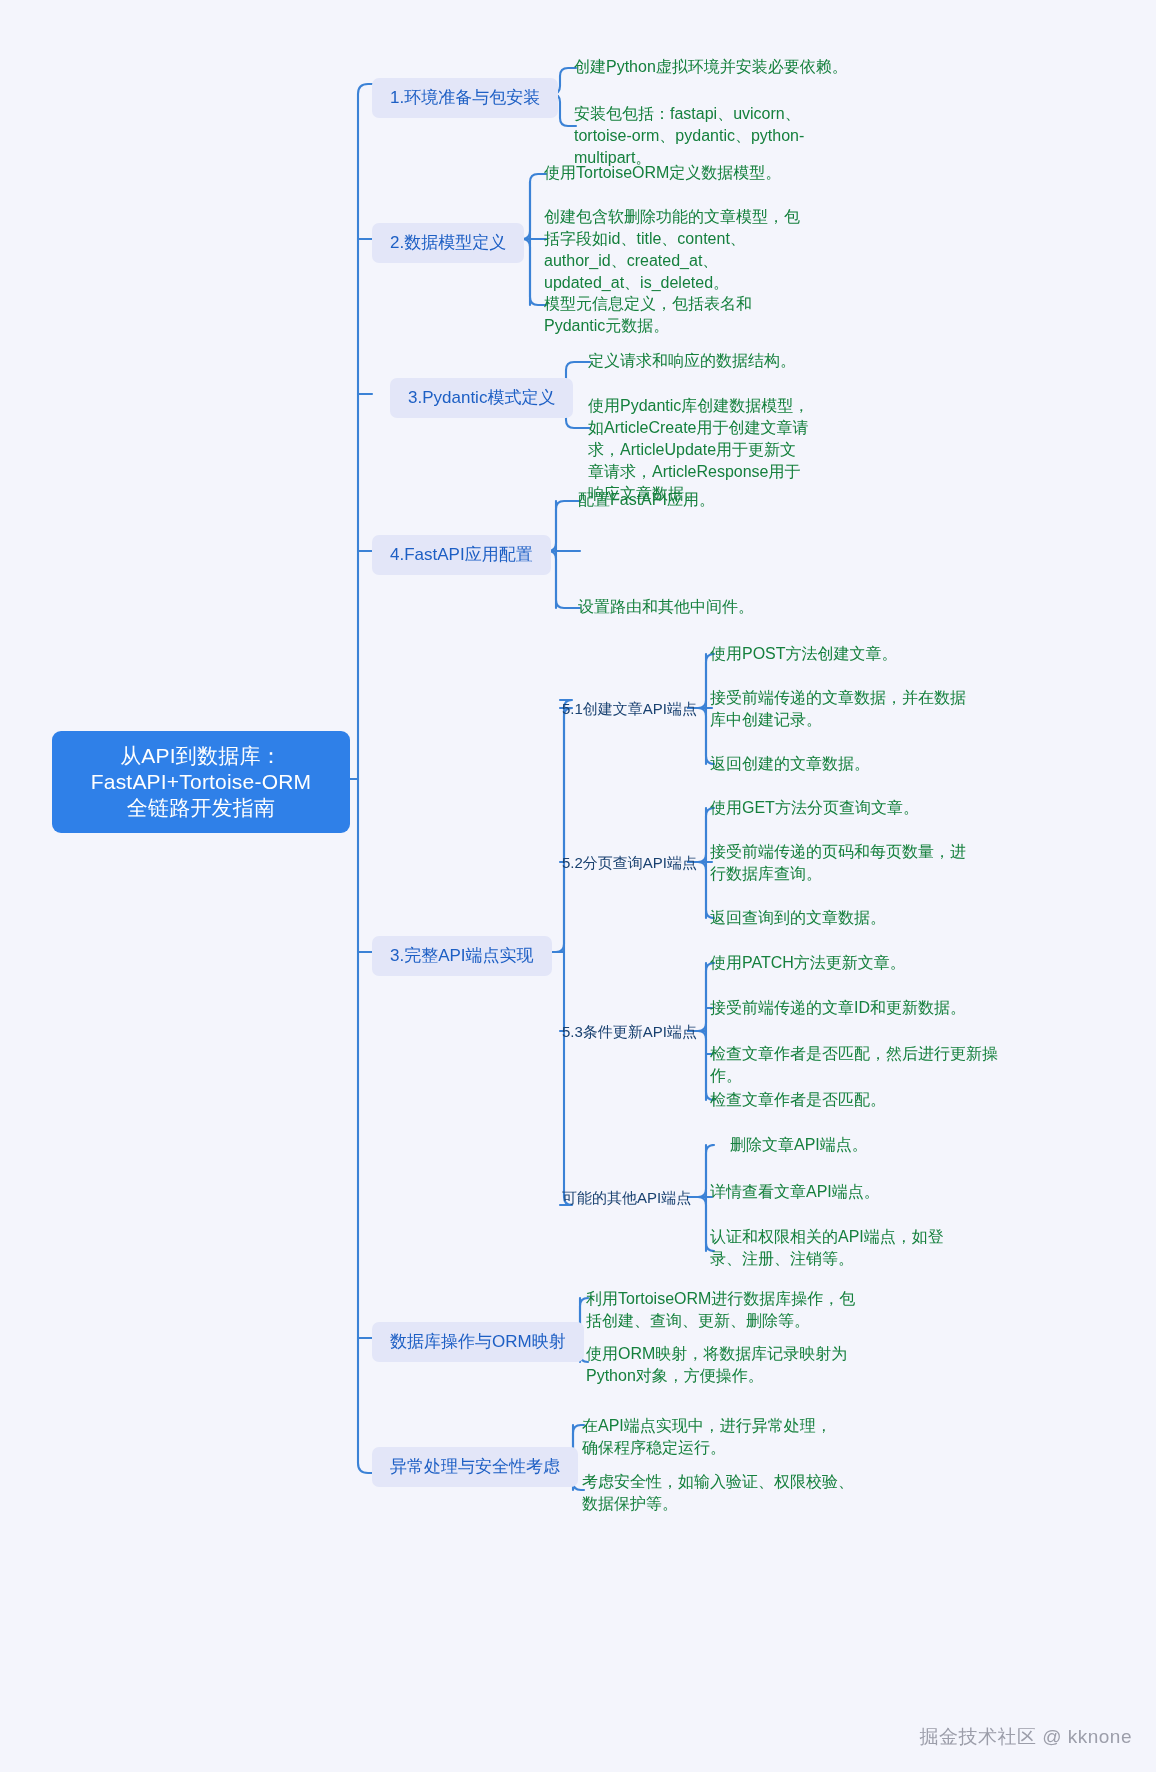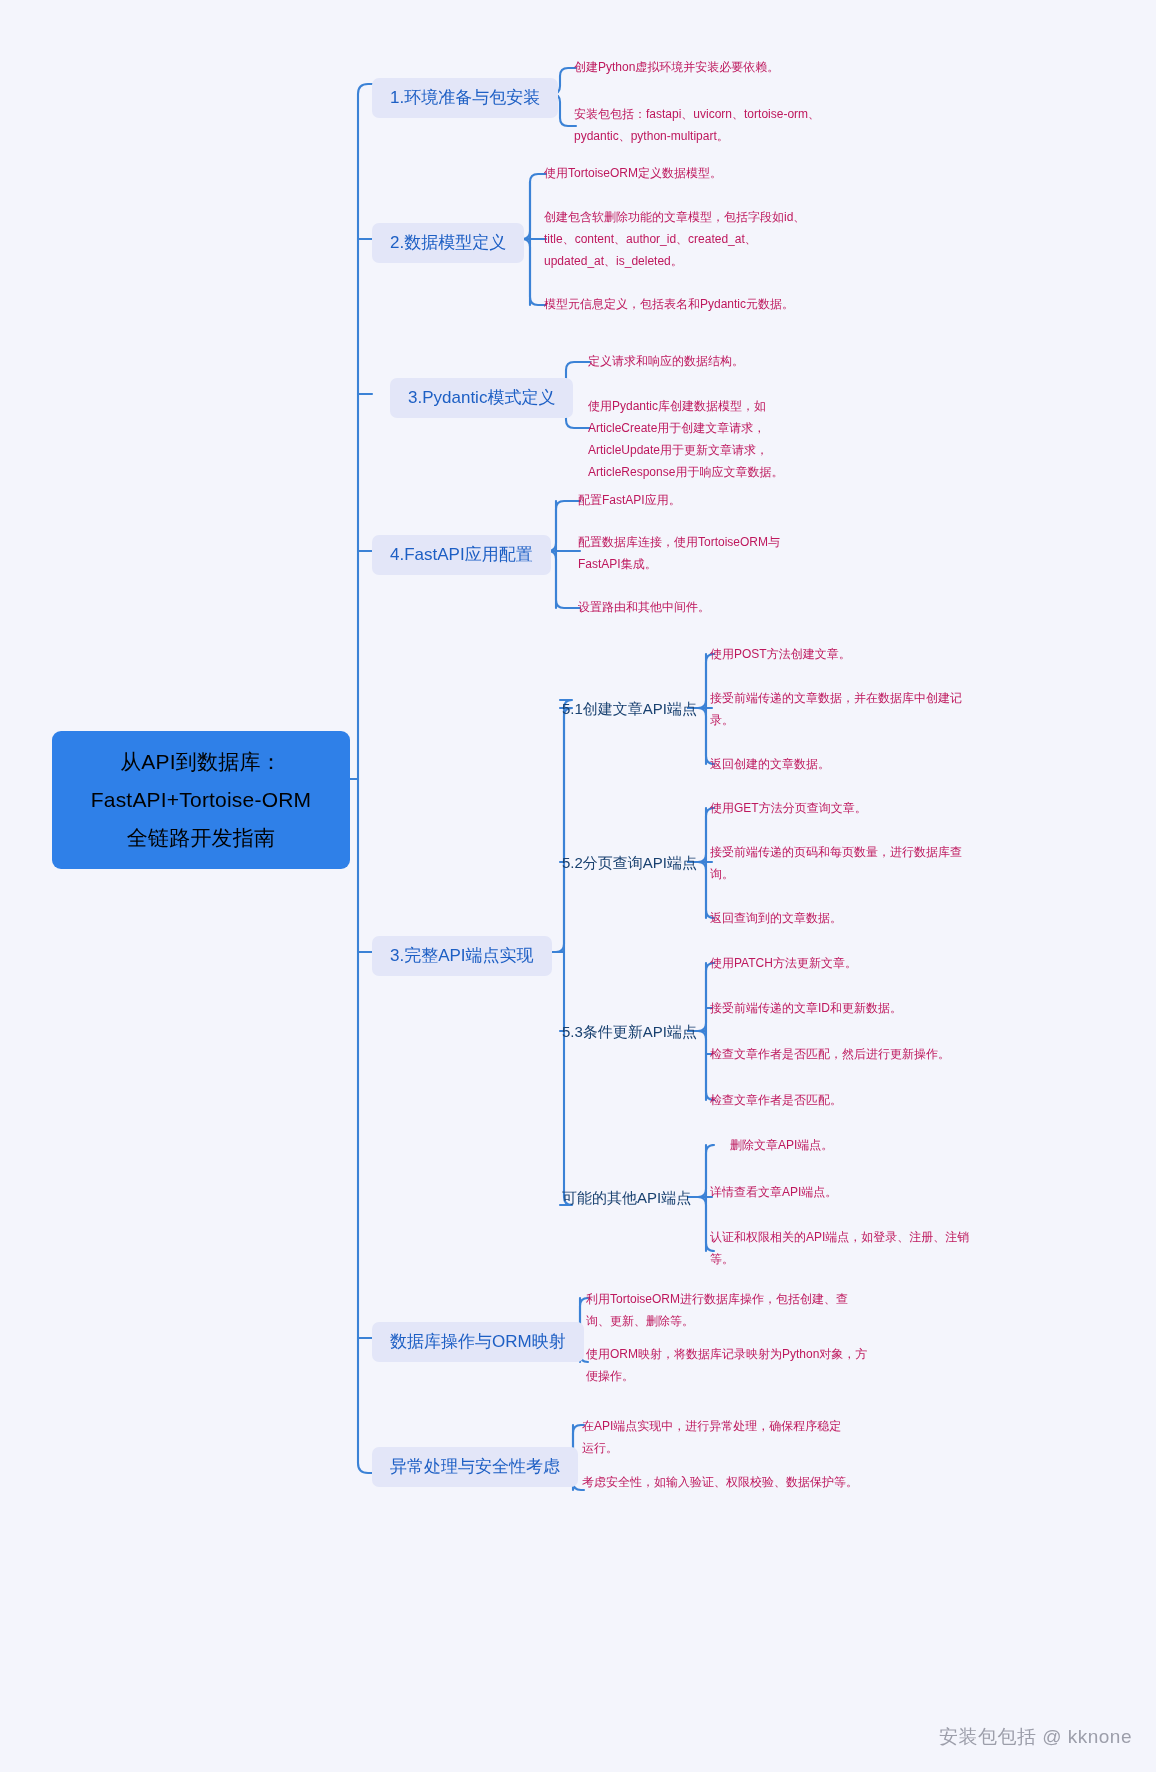--- a/index.html
+++ b/index.html
@@ -31,25 +31,25 @@
   }
 
   .node {
     position: absolute;
     box-sizing: border-box;
   }
 
   
   .root {
     background: #2f80e8;
-    color: #000000;
+    color: #ffffff;
     border-radius: 9px;
     text-align: center;
     font-size: 21px;
-    line-height: 38px;
+    line-height: 26px;
     padding: 12px 29px;
     letter-spacing: 0.2px;
   }
 
   
   .lvl1 {
     background: #e3e6f8;
     color: #1d5fc4;
     border-radius: 7px;
     font-size: 17px;
@@ -61,22 +61,22 @@
   
   .lvl2 {
     color: #18406f;
     font-size: 15px;
     line-height: 21px;
     white-space: nowrap;
   }
 
   
   .leaf {
-    color: #be185d;
-    font-size: 12px;
+    color: #15803d;
+    font-size: 16px;
     line-height: 22px;
   }
 
   .watermark {
     position: absolute;
     right: 24px;
     bottom: 22px;
     color: #8d8f9c;
     font-size: 19px;
     letter-spacing: 0.5px;
@@ -203,23 +203,20 @@
   <div class="node leaf" style="left:588px; top:395px; width:222px;">
     <span>使用Pydantic库创建数据模型，如ArticleCreate用于创建文章请求，ArticleUpdate用于更新文章请求，ArticleResponse用于响应文章数据。</span>
   </div>
 
   <div class="node lvl1" style="left:372px; top:535px;">
     <span>4.FastAPI应用配置</span>
   </div>
   <div class="node leaf" style="left:578px; top:489px; width:300px;">
     <span>配置FastAPI应用。</span>
   </div>
-  <div class="node leaf" style="left:578px; top:531px; width:240px;">
-    <span>配置数据库连接，使用TortoiseORM与FastAPI集成。</span>
-  </div>
   <div class="node leaf" style="left:578px; top:596px; width:300px;">
     <span>设置路由和其他中间件。</span>
   </div>
 
   <div class="node lvl1" style="left:372px; top:936px;">
     <span>3.完整API端点实现</span>
   </div>
 
   <div class="node lvl2" style="left:562px; top:698px;">
     <span>5.1创建文章API端点</span>
@@ -290,16 +287,16 @@
     <span>异常处理与安全性考虑</span>
   </div>
   <div class="node leaf" style="left:582px; top:1415px; width:264px;">
     <span>在API端点实现中，进行异常处理，确保程序稳定运行。</span>
   </div>
   <div class="node leaf" style="left:582px; top:1471px; width:278px;">
     <span>考虑安全性，如输入验证、权限校验、数据保护等。</span>
   </div>
 
   <div class="watermark">
-    <span>安装包包括 @ kknone</span>
+    <span>掘金技术社区 @ kknone</span>
   </div>
 
 </div>
 
 </body></html>

